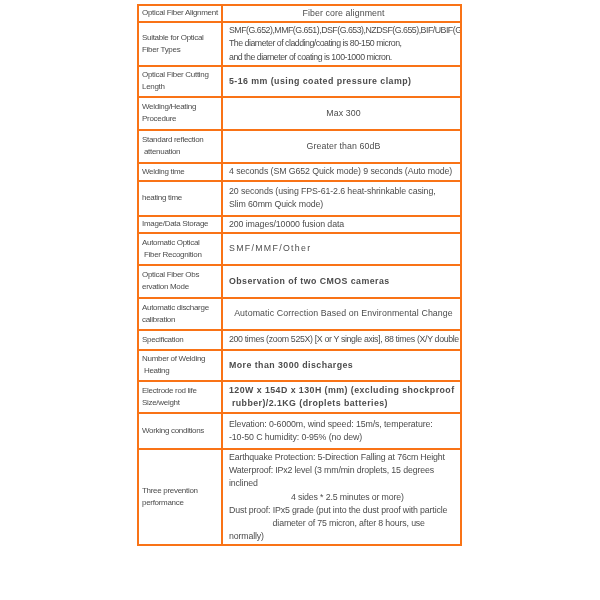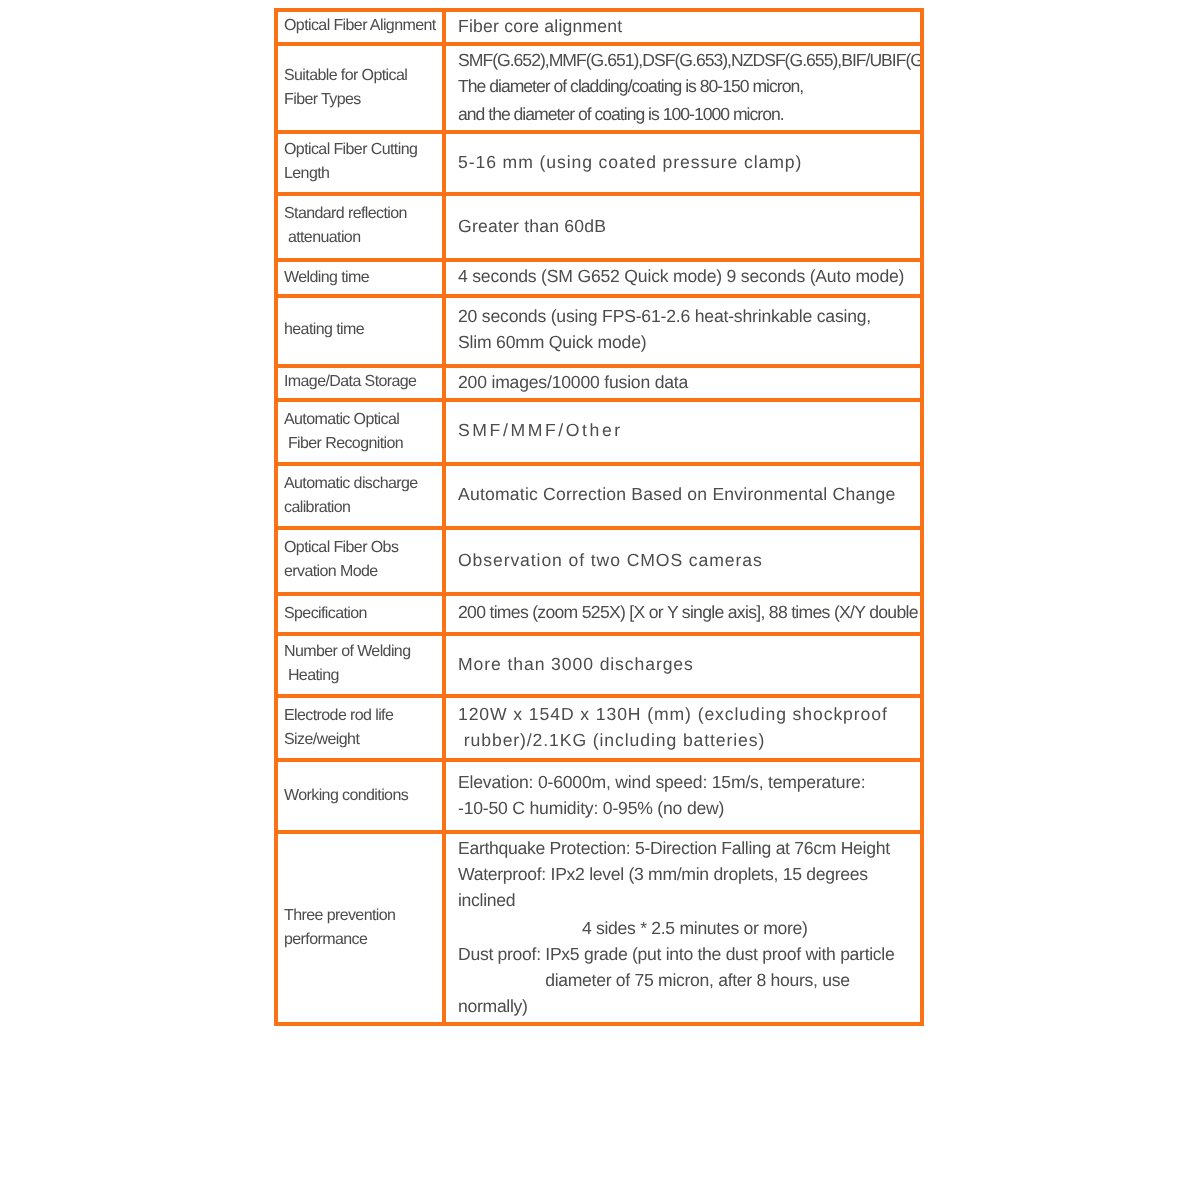--- a/index.html
+++ b/index.html
@@ -33,22 +33,22 @@
   }
   td.val {
     font-size: 8.8px;
     line-height: 1.5;
     padding-left: 6px;
   }
   
   .cond { letter-spacing: -0.6px; }
   .lgl  { font-size: 8.8px; letter-spacing: -0.1px; line-height: 1.5; }
   
-  .n9   { font-size: 8.9px; letter-spacing: 0.1px; }
-  .sp   { font-size: 9.2px; letter-spacing: 0.45px; }
+  .n9   { font-size: 8.9px; letter-spacing: 0.1px; text-align: center; }
+  .sp   { font-size: 9.2px; letter-spacing: 0.45px; font-weight: bold; }
   .xsp  { font-size: 9.2px; letter-spacing: 1.3px; }
   .tight{ font-size: 8.6px; letter-spacing: -0.1px; }
   .vsm  { font-size: 8.3px; letter-spacing: -0.5px; line-height: 1.45; }
   .cnd  { font-size: 7.7px; letter-spacing: -0.35px; white-space: nowrap; }
   .vxs  { font-size: 7.8px; letter-spacing: -0.15px; line-height: 1.5; }
 </style>
 </head>
 <body>
 
 <div class="canvas">
@@ -65,20 +65,25 @@
           <td class="val vsm">SMF(G.652),MMF(G.651),DSF(G.653),NZDSF(G.655),BIF/UBIF(G.657)
 The diameter of cladding/coating is 80-150 micron,
 and the diameter of coating is 100-1000 micron.</td>
         </tr>
         <tr style="height:31px">
           <td class="lab">Optical Fiber Cutting
 Length</td>
           <td class="val sp">5-16 mm (using coated pressure clamp)</td>
         </tr>
         <tr style="height:33px">
+          <td class="lab">Welding/Heating
+Procedure</td>
+          <td class="val n9">Max 300</td>
+        </tr>
+        <tr style="height:33px">
           <td class="lab">Standard reflection
  attenuation</td>
           <td class="val n9">Greater than 60dB</td>
         </tr>
         <tr style="height:18px">
           <td class="lab">Welding time</td>
           <td class="val tight">4 seconds (SM G652 Quick mode) 9 seconds (Auto mode)</td>
         </tr>
         <tr style="height:35px">
           <td class="lab">heating time</td>
@@ -87,44 +92,44 @@
         </tr>
         <tr style="height:16px">
           <td class="lab cond">Image/Data Storage</td>
           <td class="val tight">200 images/10000 fusion data</td>
         </tr>
         <tr style="height:32px">
           <td class="lab">Automatic Optical
  Fiber Recognition</td>
           <td class="val xsp">SMF/MMF/Other</td>
         </tr>
+        <tr style="height:33px">
+          <td class="lab">Optical Fiber Obs
+ervation Mode</td>
+          <td class="val sp">Observation of two CMOS cameras</td>
+        </tr>
         <tr style="height:32px">
           <td class="lab">Automatic discharge
 calibration</td>
           <td class="val n9">Automatic Correction Based on Environmental Change</td>
-        </tr>
-        <tr style="height:33px">
-          <td class="lab">Optical Fiber Obs
-ervation Mode</td>
-          <td class="val sp">Observation of two CMOS cameras</td>
         </tr>
         <tr style="height:20px">
           <td class="lab cond">Specification</td>
           <td class="val cnd">200 times (zoom 525X) [X or Y single axis], 88 times (X/Y double axis)</td>
         </tr>
         <tr style="height:31px">
           <td class="lab">Number of Welding
  Heating</td>
           <td class="val sp">More than 3000 discharges</td>
         </tr>
         <tr style="height:32px">
           <td class="lab cond">Electrode rod life
 Size/weight</td>
           <td class="val sp">120W x 154D x 130H (mm) (excluding shockproof
- rubber)/2.1KG (including batteries)</td>
+ rubber)/2.1KG (droplets batteries)</td>
         </tr>
         <tr style="height:36px">
           <td class="lab cond">Working conditions</td>
           <td class="val tight">Elevation: 0-6000m, wind speed: 15m/s, temperature:
 -10-50 C humidity: 0-95% (no dew)</td>
         </tr>
         <tr style="height:59px">
           <td class="lab lgl">Three prevention
 performance</td>
           <td class="val vxs">Earthquake Protection: 5-Direction Falling at 76cm Height

